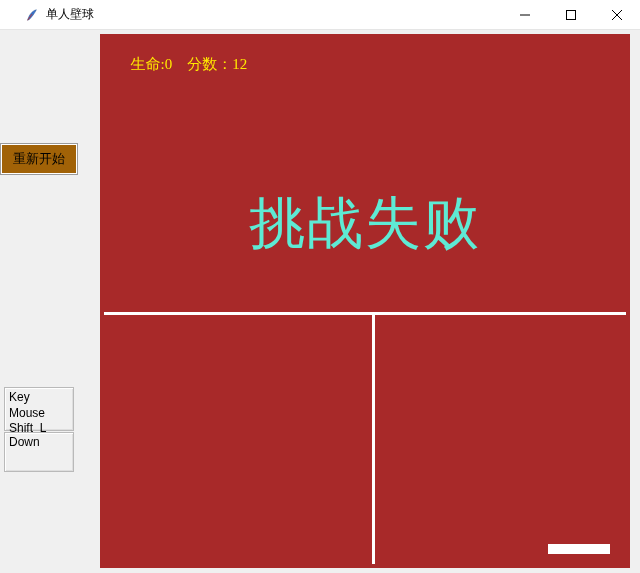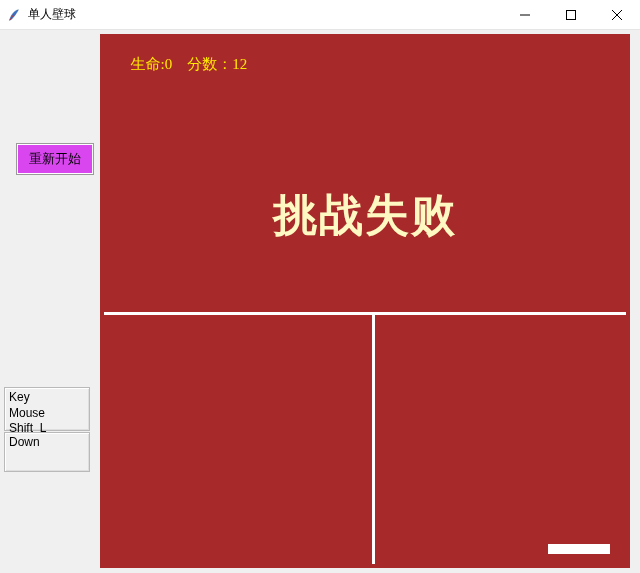--- a/index.html
+++ b/index.html
@@ -13,21 +13,21 @@
     overflow: hidden;
   }
 
   
   .titlebar {
     height: 30px;
     background: #ffffff;
     border-bottom: 1px solid #e5e5e5;
     display: flex;
     align-items: center;
-    padding-left: 6px;
+    padding-left: 24px;
   }
   .titlebar .tk-icon {
     width: 16px;
     height: 16px;
     display: inline-flex;
     align-items: center;
     justify-content: center;
     margin-right: 6px;
     font-size: 14px;
     color: #2b5aa0;
@@ -51,38 +51,38 @@
   .client {
     position: relative;
     width: 640px;
     height: 543px;  
     background: #f0f0f0;
   }
 
   
   .restart-btn {
     position: absolute;
-    left: 16px;
+    left: 0;
     top: 113px;
     width: 78px;
     height: 32px;
-    background: #d946ef;
+    background: #a16207;
     border: 1px solid #9a9a9a;
     box-shadow: 0 0 0 1px #fff inset;
     font-family: "SimSun", serif;
     font-size: 13px;
     cursor: default;
     text-align: center;
   }
 
   
   .dbg-frame {
     position: absolute;
     left: 4px;
-    width: 86px;
+    width: 70px;
     background: #f0f0f0;
     border: 1px solid #b9b9b9;
     box-shadow: inset 1px 1px 0 #fff, inset -1px -1px 0 #dedede;
     padding: 2px 4px 4px 4px;
     font-size: 12px;
     color: #000;
     line-height: 1.3;
   }
   .dbg-key   { top: 357px; height: 44px; }
   .dbg-mouse { top: 402px; height: 40px; }
@@ -106,24 +106,24 @@
     font-family: "SimSun", serif;
     font-size: 15px;
     white-space: pre;
   }
 
   .game-over {
     position: absolute;
     left: 0; right: 0;
     top: 152px;
     text-align: center;
-    color: #fef9c3;
+    color: #5eead4;
     font-family: "SimSun", serif;
-    font-size: 44px;
-    font-weight: bold;
+    font-size: 56px;
+    font-weight: normal;
     letter-spacing: 2px;
   }
 
   .hline {
     position: absolute;
     left: 4px; right: 4px;
     top: 278px;
     height: 3px;
     background: #ffffff;
   }

